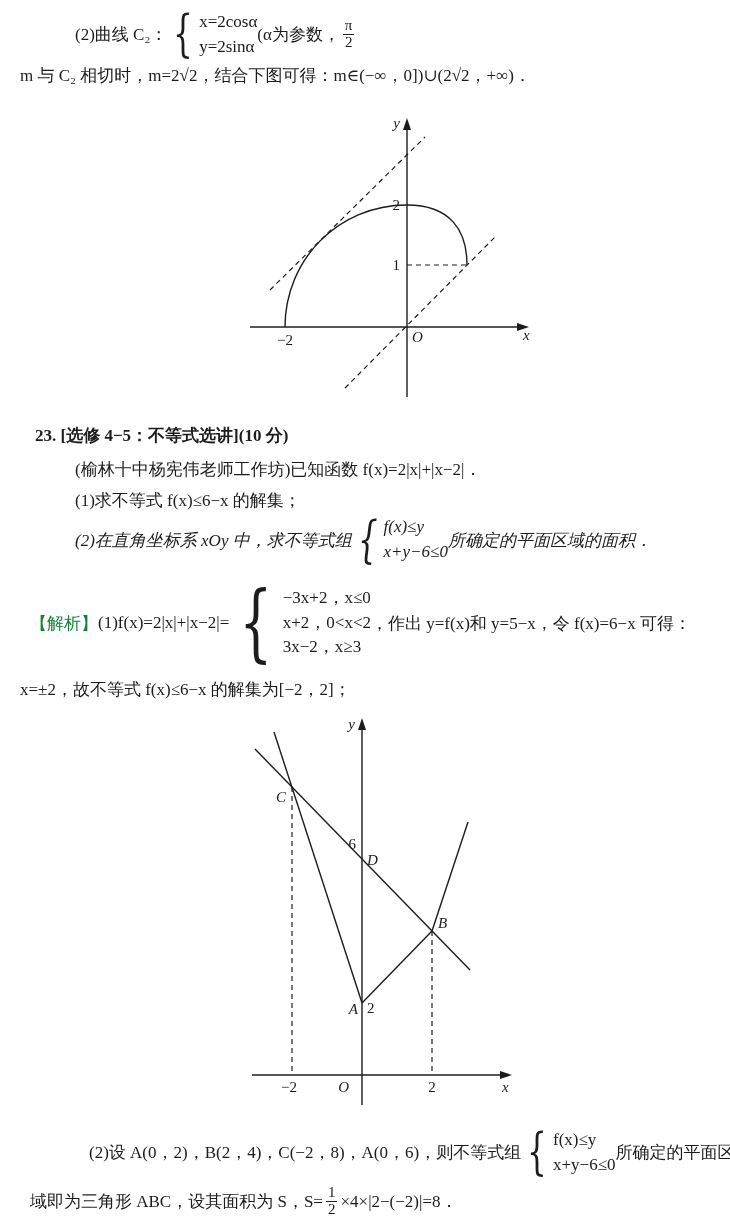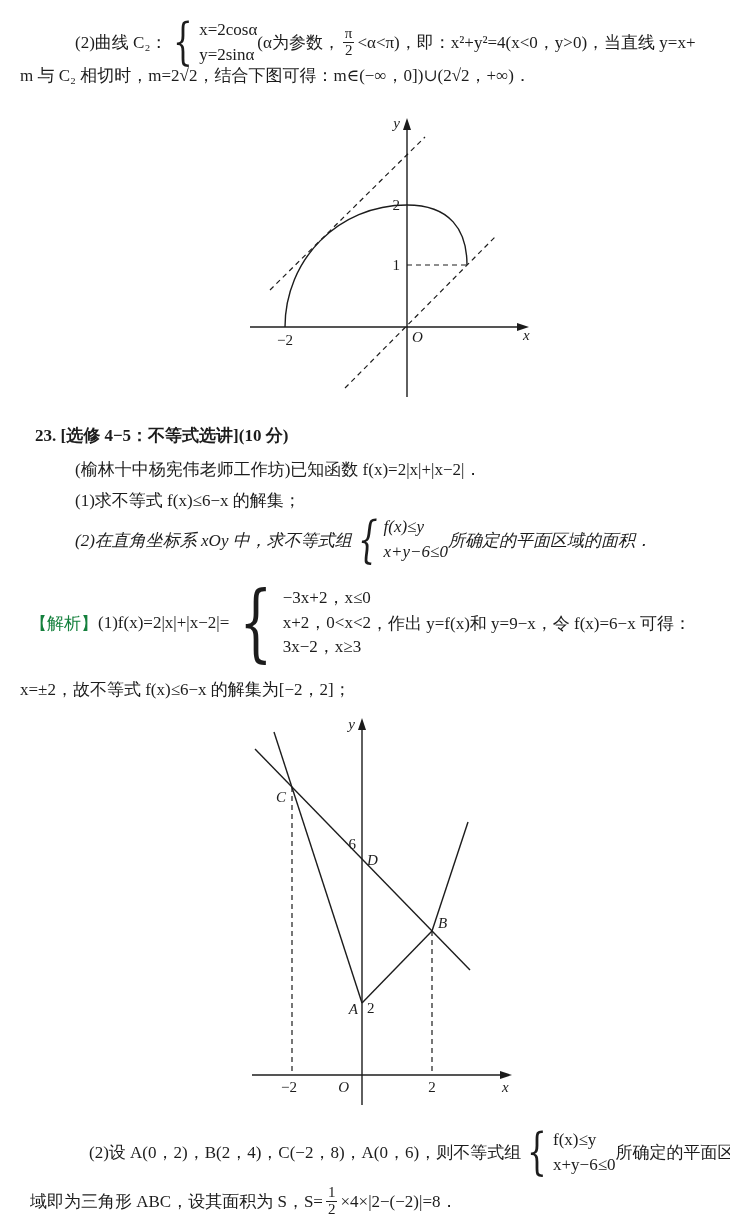--- a/index.html
+++ b/index.html
@@ -23,35 +23,34 @@
   .red { color:#15803d; }
   svg text { font-family:"Liberation Serif","DejaVu Serif",serif; fill:#1c1c1c; }
   svg .it { font-style:italic; }
   .line { stroke:#1c1c1c; stroke-width:1.4; fill:none; }
   .dash { stroke:#1c1c1c; stroke-width:1.2; fill:none; stroke-dasharray:5 4; }
   .arrow { fill:#1c1c1c; stroke:none; }
 </style>
 </head>
 <body>
 
-<div class="abs row" style="top:18px; left:75px;">
+<div class="abs row" style="top:10px; left:75px;">
   <span>(2)曲线 C₂：</span>
   <span class="cases">
     <span class="brace b2">{</span>
     <span class="stack">
       <span>x=2cosα</span>
       <span>y=2sinα</span>
     </span>
   </span>
   <span>(α为参数，</span>
   <span class="frac">
     <span class="num">π</span>
     <span class="den">2</span>
   </span>
-  <span>&lt;α&lt;π)，即：x²+y²=4(x&lt;0，y&gt;0)，当直线 y=x+</span>
 </div>
 <div class="abs" style="top:64px; left:20px;">m 与 C₂ 相切时，m=2√2，结合下图可得：m∈(−∞，0])∪(2√2，+∞)．</div>
 
 <svg class="abs" style="top:112px; left:240px;" width="300" height="292" viewBox="0 0 300 292">
 
   <path class="line" d="M10,215 H280"></path>
   <path class="arrow" d="M277,211 L289,215 L277,219 Z"></path>
   <path class="line" d="M167,285 V14"></path>
   <path class="arrow" d="M163,18 L167,6 L171,18 Z"></path>
 
@@ -91,21 +90,21 @@
   <span class="red">【解析】</span>
   <span>(1)f(x)=2|x|+|x−2|=</span>
   <span class="cases">
     <span class="brace b3">{</span>
     <span class="stack">
       <span>−3x+2，x≤0</span>
       <span>x+2，0&lt;x&lt;2</span>
       <span>3x−2，x≥3</span>
     </span>
   </span>
-  <span>，作出 y=f(x)和 y=9−x，令 f(x)=6−x 可得：</span>
+  <span>，作出 y=f(x)和 y=5−x，令 f(x)=6−x 可得：</span>
 </div>
 <div class="abs" style="top:678px; left:20px;">x=±2，故不等式 f(x)≤6−x 的解集为[−2，2]；</div>
 
 <svg class="abs" style="top:712px; left:240px;" width="280" height="398" viewBox="0 0 280 398">
 
   <path class="line" d="M122,393 V14"></path>
   <path class="arrow" d="M118,18 L122,6 L126,18 Z"></path>
   <path class="line" d="M12,363 H263"></path>
   <path class="arrow" d="M260,359 L272,363 L260,367 Z"></path>
 

